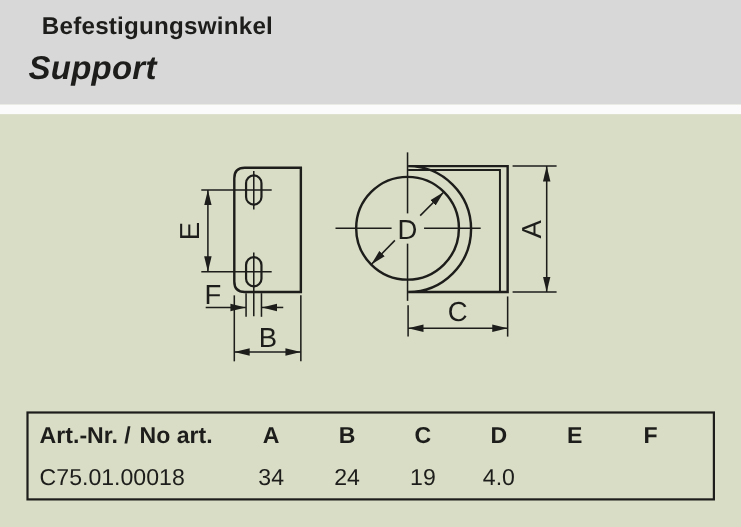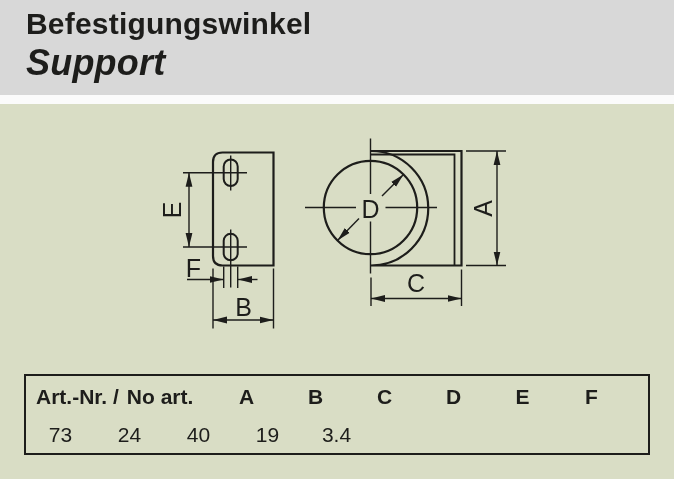--- a/index.html
+++ b/index.html
@@ -20,25 +20,26 @@
   }
   .band-gap{
     position:absolute;left:0;top:95px;width:674px;height:9px;
     background:#fbfbfb;
   }
   .band-body{
     position:absolute;left:0;top:104px;width:674px;height:375px;
     background:#d9ddc5;
   }
   .title{
-    font-size:30px;font-weight:bold;line-height:39px;
+    font-size:22px;font-weight:bold;line-height:39px;
     letter-spacing:0.2px;
+    margin-left:12px;
   }
   .subtitle{
-    font-size:36px;font-weight:bold;font-style:italic;line-height:39px;
+    font-size:30px;font-weight:bold;font-style:italic;line-height:39px;
     letter-spacing:0.2px;
   }
   svg.drawing{position:absolute;left:0;top:0;width:674px;height:479px;}
   svg.drawing text{
     font-family:"Liberation Sans",sans-serif;
     font-size:25px;
     fill:#1d1d1b;
   }
   .spec-table{
     position:absolute;left:24px;top:374px;
@@ -155,21 +156,21 @@
         <span class="it">No art.</span>
       </div>
       <div class="t-cell">A</div>
       <div class="t-cell">B</div>
       <div class="t-cell">C</div>
       <div class="t-cell">D</div>
       <div class="t-cell">E</div>
       <div class="t-cell">F</div>
     </div>
     <div class="t-row">
-      <div class="t-cell">73</div>
+      <div class="t-cell label">C75.01.00018</div>
+      <div class="t-cell">34</div>
       <div class="t-cell">24</div>
-      <div class="t-cell">40</div>
       <div class="t-cell">19</div>
-      <div class="t-cell">3.4</div>
+      <div class="t-cell">4.0</div>
     </div>
   </div>
 
 </div>
 
 </body></html>

